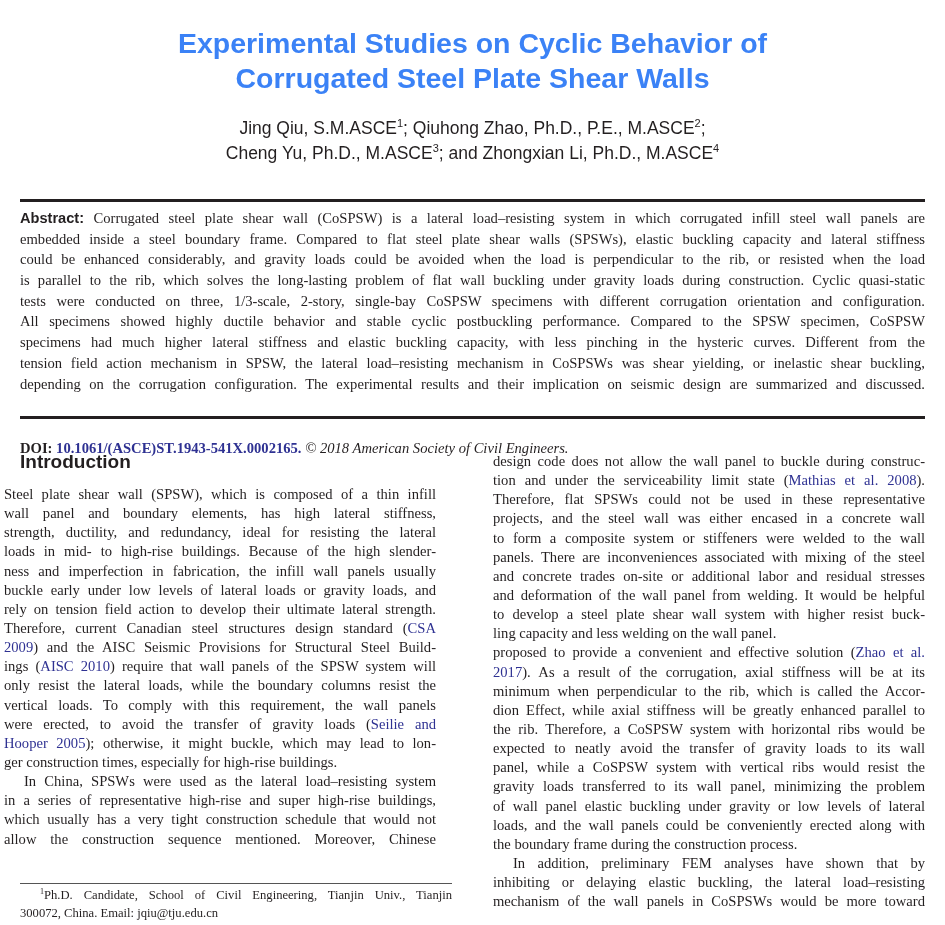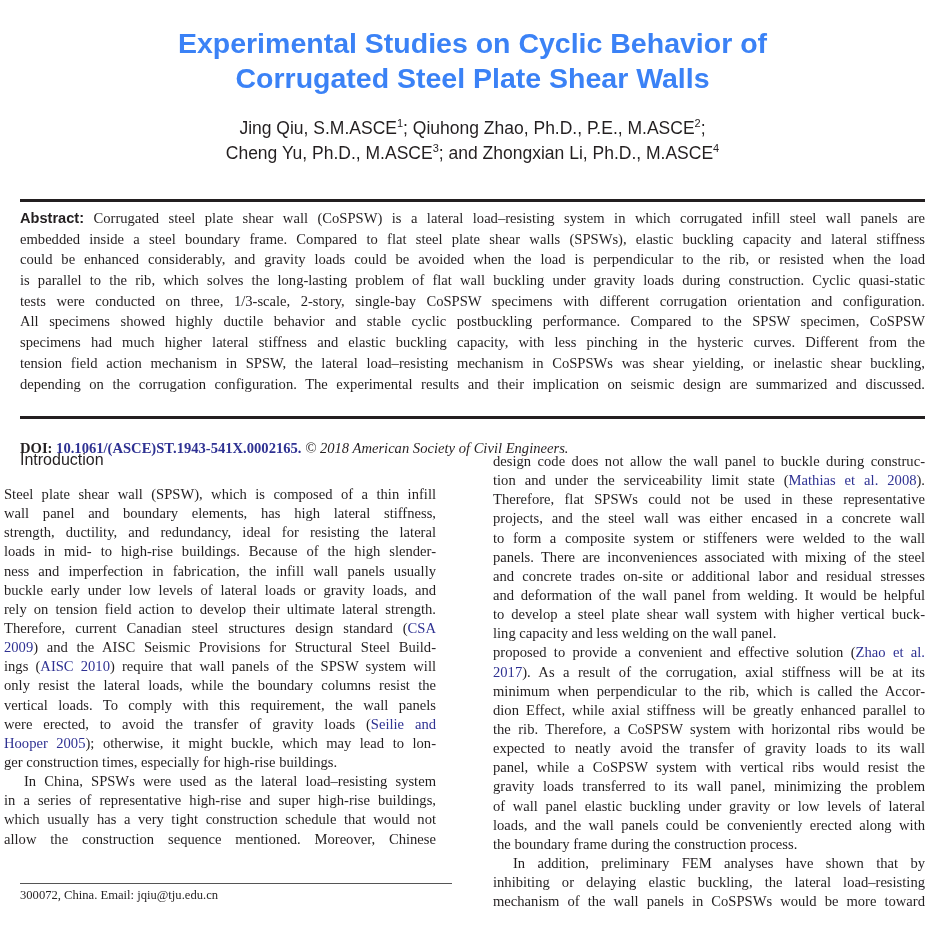--- a/index.html
+++ b/index.html
@@ -23,21 +23,21 @@
     text-align: justify; color: #231f20;
   }
   .abstract .line { display: block; text-align: justify; text-align-last: justify; white-space: nowrap; height: 20.7px; }
   .abstract .line.last { text-align-last: left; margin-top: 44px; }
   .abs-label { font-family: "Liberation Sans", sans-serif; font-weight: bold; }
   .doi-label { font-weight: bold; }
   .doi-link { font-weight: bold; color: #2e3192; }
   .copyright { font-style: italic; }
   .section-heading {
     position: absolute; left: 20px; top: 451px;
-    font-family: "Liberation Sans", sans-serif; font-weight: normal; font-size: 16px; color: #231f20;
+    font-family: "Liberation Sans", sans-serif; font-weight: bold; font-size: 19px; color: #231f20;
   }
   .col {
     position: absolute; font-family: "Liberation Serif", serif; font-size: 14.6px; line-height: 19.15px; color: #231f20;
   }
   .col-left { left: 4px; width: 432px; top: 485px; }
   .col-right { left: 493px; width: 432px; top: 452px; }
   .col .ln { display: block; height: 19.15px; white-space: nowrap; text-align: justify; text-align-last: justify; }
   .col .ln.end { text-align-last: left; }
   .col .ln.indent { padding-left: 20px; }
   .cite { color: #2e3192; }
@@ -110,34 +110,35 @@
   </div>
 <div class="col col-right" id="col-right">
     <span class="ln"><span>design code does not allow the wall panel to buckle during construc-</span></span>
     <span class="ln"><span>tion and under the serviceability limit state (</span><a class="cite">Mathias et al. 2008</a><span>).</span></span>
     <span class="ln"><span>Therefore, flat SPSWs could not be used in these representative</span></span>
     <span class="ln"><span>projects, and the steel wall was either encased in a concrete wall</span></span>
     <span class="ln"><span>to form a composite system or stiffeners were welded to the wall</span></span>
     <span class="ln"><span>panels. There are inconveniences associated with mixing of the steel</span></span>
     <span class="ln"><span>and concrete trades on-site or additional labor and residual stresses</span></span>
     <span class="ln"><span>and deformation of the wall panel from welding. It would be helpful</span></span>
-    <span class="ln"><span>to develop a steel plate shear wall system with higher vertical buck-</span></span>
+    <span class="ln"><span>to develop a steel plate shear wall system with higher resist buck-</span></span>
     <span class="ln end"><span>ling capacity and less welding on the wall panel.</span></span>
     <span class="ln"><span>proposed to provide a convenient and effective solution (</span><a class="cite">Zhao et al.</a></span>
     <span class="ln"><a class="cite">2017</a><span>). As a result of the corrugation, axial stiffness will be at its</span></span>
     <span class="ln"><span>minimum when perpendicular to the rib, which is called the Accor-</span></span>
     <span class="ln"><span>dion Effect, while axial stiffness will be greatly enhanced parallel to</span></span>
     <span class="ln"><span>the rib. Therefore, a CoSPSW system with horizontal ribs would be</span></span>
     <span class="ln"><span>expected to neatly avoid the transfer of gravity loads to its wall</span></span>
     <span class="ln"><span>panel, while a CoSPSW system with vertical ribs would resist the</span></span>
     <span class="ln"><span>gravity loads transferred to its wall panel, minimizing the problem</span></span>
     <span class="ln"><span>of wall panel elastic buckling under gravity or low levels of lateral</span></span>
     <span class="ln"><span>loads, and the wall panels could be conveniently erected along with</span></span>
     <span class="ln end"><span>the boundary frame during the construction process.</span></span>
     <span class="ln indent"><span>In addition, preliminary FEM analyses have shown that by</span></span>
     <span class="ln"><span>inhibiting or delaying elastic buckling, the lateral load–resisting</span></span>
     <span class="ln"><span>mechanism of the wall panels in CoSPSWs would be more toward</span></span>
   </div>
 
 <div class="fn-rule"></div>
 <div class="footnote">
+  <span class="ln indent"><sup>1</sup><span>Ph.D. Candidate, School of Civil Engineering, Tianjin Univ., Tianjin</span></span>
   <span class="ln end">300072, China. Email: jqiu@tju.edu.cn</span>
 </div>
 
 </body></html>

